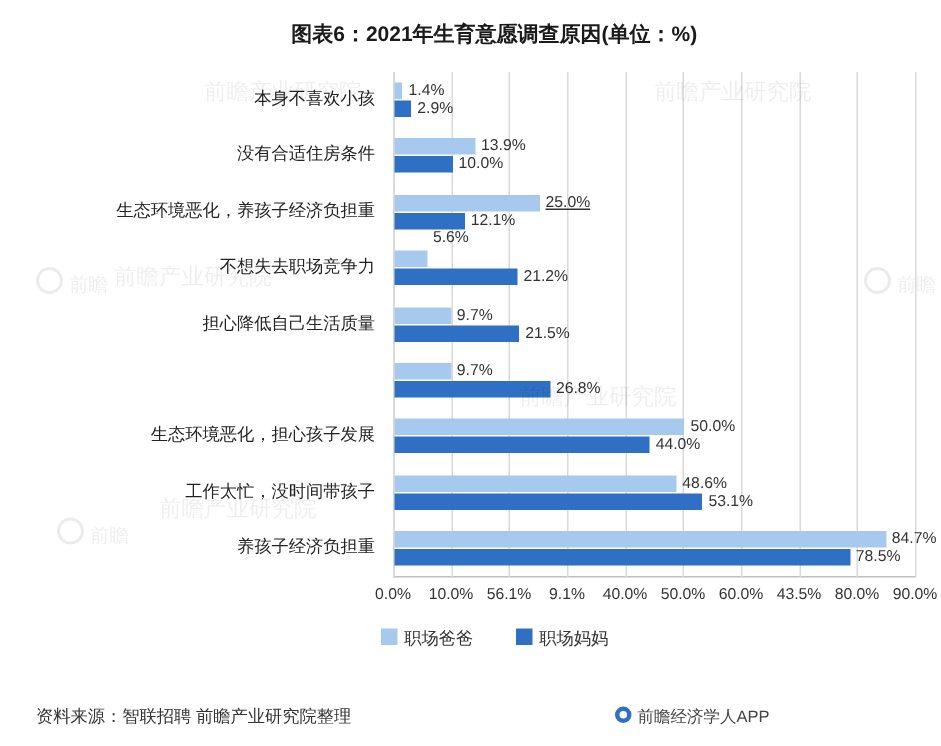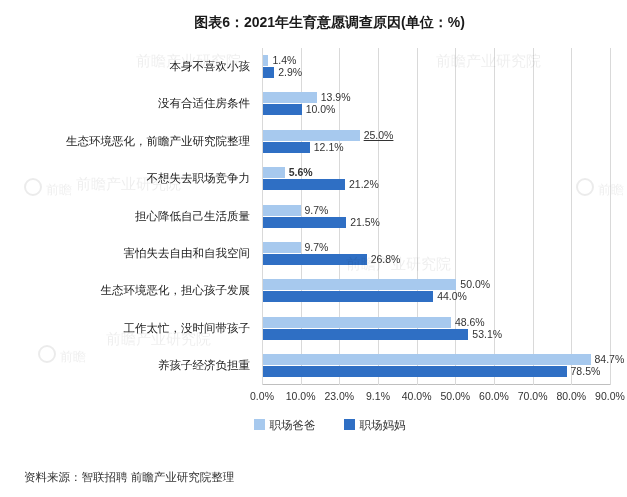--- a/index.html
+++ b/index.html
@@ -195,65 +195,64 @@
 <body>
 
 <div id="chart-root">
 
   <div class="chart-title">图表6：2021年生育意愿调查原因(单位：%)</div>
 
   <div class="plot-area">
     <div class="cat-labels">
         <div class="cat-label" style="top: 11.7222px;">本身不喜欢小孩</div>
         <div class="cat-label" style="top: 49.1667px;">没有合适住房条件</div>
-        <div class="cat-label" style="top: 86.6111px;">生态环境恶化，前瞻产业研究院整理</div>
+        <div class="cat-label" style="top: 86.6111px;">生态环境恶化，养孩子经济负担重</div>
         <div class="cat-label" style="top: 124.056px;">不想失去职场竞争力</div>
         <div class="cat-label" style="top: 161.5px;">担心降低自己生活质量</div>
-        <div class="cat-label" style="top: 198.944px;">害怕失去自由和自我空间</div>
         <div class="cat-label" style="top: 236.389px;">生态环境恶化，担心孩子发展</div>
         <div class="cat-label" style="top: 273.833px;">工作太忙，没时间带孩子</div>
         <div class="cat-label" style="top: 311.278px;">养孩子经济负担重</div>
       </div>
     <div class="bars-zone">
       <div class="axis-line-y"></div>
       <div class="axis-line-x"></div>
     <div class="gridline" style="left: 0px;"></div>
         <div class="x-tick" style="left: 0px;">0.0%</div>
         <div class="gridline" style="left: 38.6667px;"></div>
         <div class="x-tick" style="left: 38.6667px;">10.0%</div>
         <div class="gridline" style="left: 77.3333px;"></div>
-        <div class="x-tick" style="left: 77.3333px;">23.0%</div>
+        <div class="x-tick" style="left: 77.3333px;">56.1%</div>
         <div class="gridline" style="left: 116px;"></div>
         <div class="x-tick" style="left: 116px;">9.1%</div>
         <div class="gridline" style="left: 154.667px;"></div>
         <div class="x-tick" style="left: 154.667px;">40.0%</div>
         <div class="gridline" style="left: 193.333px;"></div>
         <div class="x-tick" style="left: 193.333px;">50.0%</div>
         <div class="gridline" style="left: 232px;"></div>
         <div class="x-tick" style="left: 232px;">60.0%</div>
         <div class="gridline" style="left: 270.667px;"></div>
-        <div class="x-tick" style="left: 270.667px;">70.0%</div>
+        <div class="x-tick" style="left: 270.667px;">43.5%</div>
         <div class="gridline" style="left: 309.333px;"></div>
         <div class="x-tick" style="left: 309.333px;">80.0%</div>
         <div class="gridline" style="left: 348px;"></div>
         <div class="x-tick" style="left: 348px;">90.0%</div>
         <div class="bar dad" style="left: 1px; top: 6.72222px; width: 5.41333px; background: rgb(167, 201, 238);"></div>
         <div class="bar-value" style="left: 10.4133px; top: 6.72222px;">1.4%</div>
         <div class="bar mom" style="left: 1px; top: 18.7222px; width: 11.2133px; background: rgb(47, 111, 196);"></div>
         <div class="bar-value" style="left: 16.2133px; top: 18.7222px;">2.9%</div>
         <div class="bar dad" style="left: 1px; top: 44.1667px; width: 53.7467px; background: rgb(167, 201, 238);"></div>
         <div class="bar-value" style="left: 58.7467px; top: 44.1667px;">13.9%</div>
         <div class="bar mom" style="left: 1px; top: 56.1667px; width: 38.6667px; background: rgb(47, 111, 196);"></div>
         <div class="bar-value" style="left: 43.6667px; top: 56.1667px;">10.0%</div>
         <div class="bar dad" style="left: 1px; top: 81.6111px; width: 96.6667px; background: rgb(167, 201, 238);"></div>
         <div class="bar-value" style="left: 101.667px; top: 81.6111px; text-decoration: underline;">25.0%</div>
         <div class="bar mom" style="left: 1px; top: 93.6111px; width: 46.7867px; background: rgb(47, 111, 196);"></div>
         <div class="bar-value" style="left: 51.7867px; top: 93.6111px;">12.1%</div>
         <div class="bar dad" style="left: 1px; top: 119.056px; width: 21.6533px; background: rgb(167, 201, 238);"></div>
-        <div class="bar-value" style="left: 26.6533px; top: 119px; font-weight: bold;">5.6%</div>
+        <div class="bar-value" style="left: 26.6533px; top: 105px;">5.6%</div>
         <div class="bar mom" style="left: 1px; top: 131.056px; width: 81.9733px; background: rgb(47, 111, 196);"></div>
         <div class="bar-value" style="left: 86.9733px; top: 131.056px;">21.2%</div>
         <div class="bar dad" style="left: 1px; top: 156.5px; width: 37.5067px; background: rgb(167, 201, 238);"></div>
         <div class="bar-value" style="left: 42.5067px; top: 156.5px;">9.7%</div>
         <div class="bar mom" style="left: 1px; top: 168.5px; width: 83.1333px; background: rgb(47, 111, 196);"></div>
         <div class="bar-value" style="left: 88.1333px; top: 168.5px;">21.5%</div>
         <div class="bar dad" style="left: 1px; top: 193.944px; width: 37.5067px; background: rgb(167, 201, 238);"></div>
         <div class="bar-value" style="left: 42.5067px; top: 193.944px;">9.7%</div>
         <div class="bar mom" style="left: 1px; top: 205.944px; width: 103.627px; background: rgb(47, 111, 196);"></div>
         <div class="bar-value" style="left: 108.627px; top: 205.944px;">26.8%</div>
@@ -268,20 +267,23 @@
         <div class="bar dad" style="left: 1px; top: 306.278px; width: 327.507px; background: rgb(167, 201, 238);"></div>
         <div class="bar-value" style="left: 332.507px; top: 306.278px;">84.7%</div>
         <div class="bar mom" style="left: 1px; top: 318.278px; width: 303.533px; background: rgb(47, 111, 196);"></div>
         <div class="bar-value" style="left: 308.533px; top: 318.278px;">78.5%</div>
       </div>
   </div>
 
   <div class="legend"><span class="legend-item"><span class="legend-swatch dad" style="background: rgb(167, 201, 238);"></span><span>职场爸爸</span></span><span class="legend-item"><span class="legend-swatch mom" style="background: rgb(47, 111, 196);"></span><span>职场妈妈</span></span></div>
 
   <div class="footer-left">资料来源：智联招聘 前瞻产业研究院整理</div>
+  <div class="footer-right">
+    <span class="dot"></span><span>前瞻经济学人APP</span>
+  </div>
 
   <div class="wm" style="left:120px; top:52px;">前瞻产业研究院</div>
   <div class="wm" style="left:420px; top:52px;">前瞻产业研究院</div>
   <div class="wm" style="left:60px; top:175px;">前瞻产业研究院</div>
   <div class="wm" style="left:330px; top:255px;">前瞻产业研究院</div>
   <div class="wm" style="left:90px; top:330px;">前瞻产业研究院</div>
   <div class="wm-logo" style="left:8px; top:178px;"><span class="wm-circle"></span>前瞻</div>
   <div class="wm-logo" style="left:560px; top:178px;"><span class="wm-circle"></span>前瞻</div>
   <div class="wm-logo" style="left:22px; top:345px;"><span class="wm-circle"></span>前瞻</div>
 

